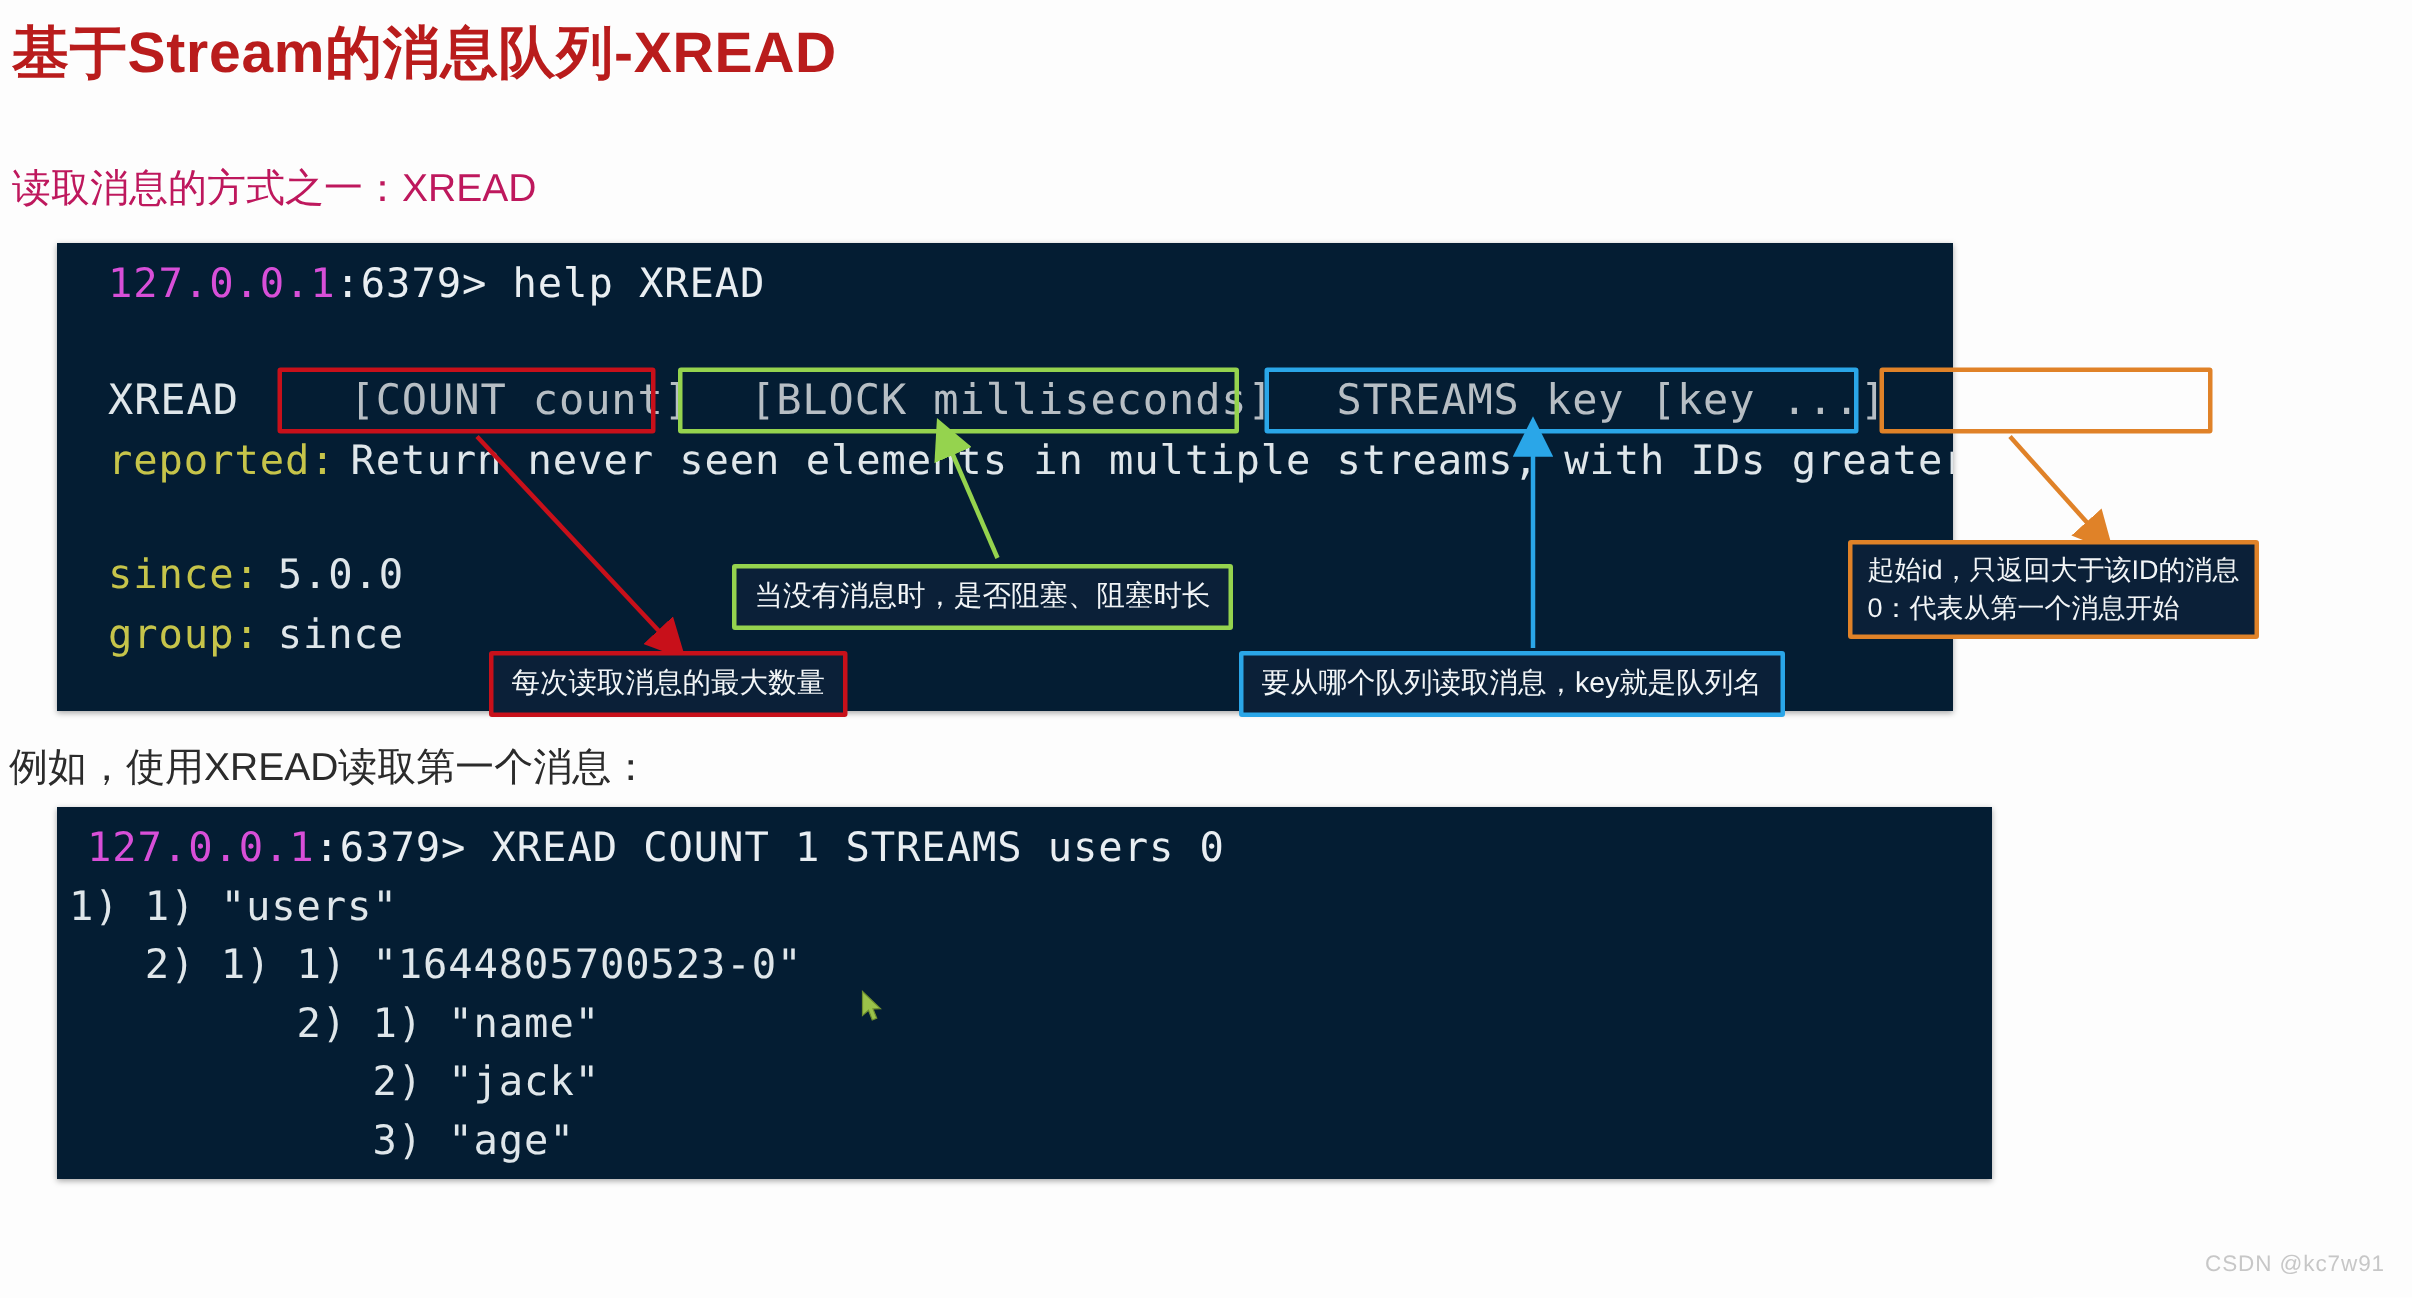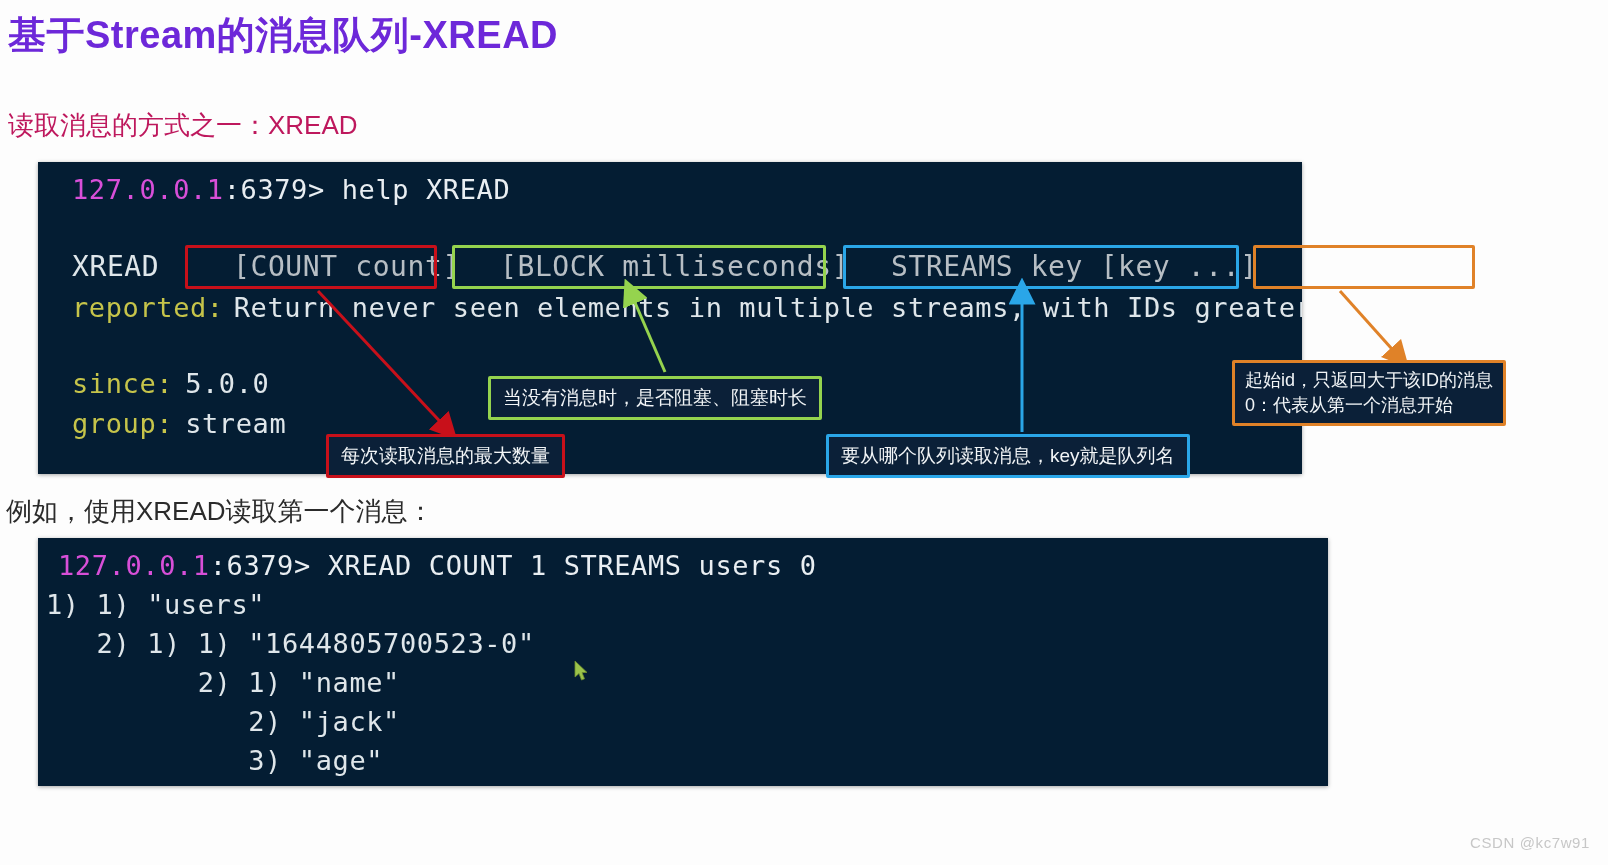--- a/index.html
+++ b/index.html
@@ -16,21 +16,21 @@
     background: #fdfdfd;
   }
 
   
   #page-title {
     position: absolute;
     left: 8px;
     top: 10px;
     font-size: 38px;
     font-weight: bold;
-    color: #6d28d9;
+    color: #b91c1c;
     letter-spacing: 0.5px;
     white-space: nowrap;
   }
   #subtitle-1 {
     position: absolute;
     left: 8px;
     top: 108px;
     font-size: 26px;
     color: #be185d;
     white-space: nowrap;
@@ -157,21 +157,21 @@
 
   <div class="term-line dim" style="left:1263px; top:88px; font-size:28px;">ID [ID ...]</div>
 
   <div class="term-line dim" style="left:853px; top:88px; font-size:28px;">STREAMS key [key ...]</div>
 
   <div class="term-line" style="left:34px; top:130px;"><span class="kw-yellow">reported:</span><span style="padding-left:10px;">Return never seen elements in multiple streams, with IDs greater than</span></div>
 
 
   <div class="term-line" style="left:34px; top:206px;"><span class="kw-yellow">since:</span><span style="padding-left:12px;">5.0.0</span></div>
 
-  <div class="term-line" style="left:34px; top:246px;"><span class="kw-yellow">group:</span><span style="padding-left:12px;">stream</span></div>
+  <div class="term-line" style="left:34px; top:246px;"><span class="kw-yellow">group:</span><span style="padding-left:12px;">since</span></div>
 </div>
 
 <div class="hl" id="hl-count"></div>
 <div class="hl" id="hl-block"></div>
 <div class="hl" id="hl-streams"></div>
 <div class="hl" id="hl-id"></div>
 
 <svg id="connectors">
   <defs>
     <marker id="ah-red" markerWidth="9" markerHeight="9" refX="4.5" refY="4.5" orient="auto">

